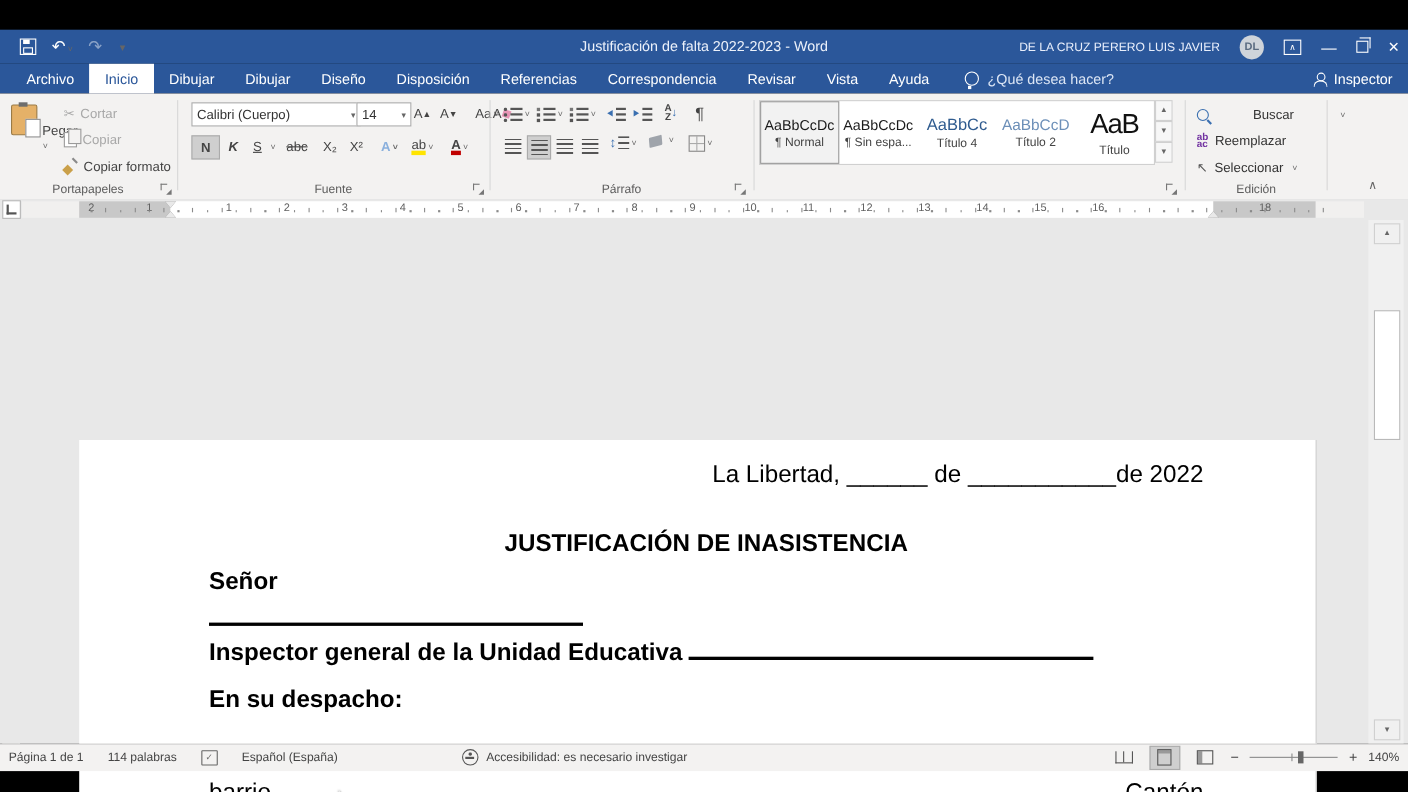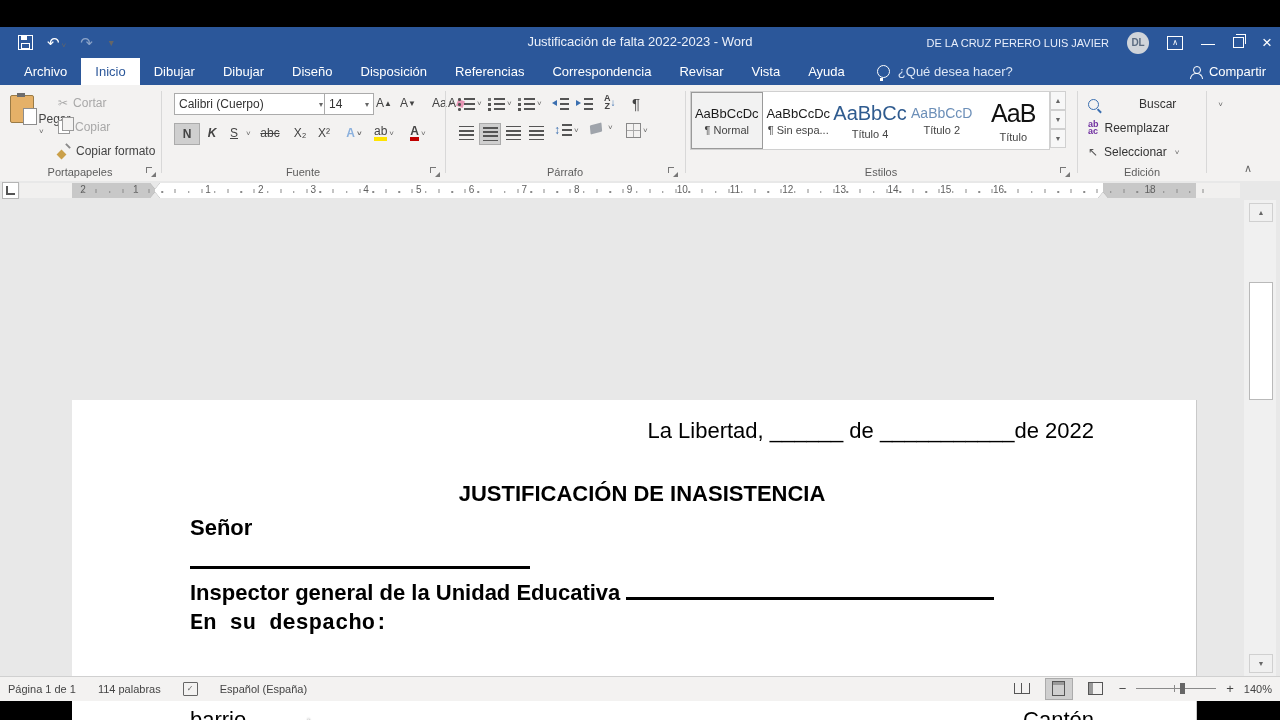--- a/index.html
+++ b/index.html
@@ -90,21 +90,21 @@
   .ic-spc{font-size:12px;color:#3a6fb0;}
   .ic-bucket{width:12px;height:9px;background:#9fa4ab;transform:rotate(-15deg) skewX(-10deg);border-radius:1px;position:relative;top:1px;}
   .ic-borders{width:13px;height:13px;border:1px solid #888;
     background:linear-gradient(#aaa,#aaa) center/13px 1px no-repeat,linear-gradient(#aaa,#aaa) center/1px 13px no-repeat;}
   
   #stylegal{position:absolute;left:4px;top:6px;width:358px;height:57px;background:#fff;border:1px solid #d0d0d0;display:flex;}
   .styitem{width:70px;height:55px;display:flex;flex-direction:column;align-items:center;justify-content:center;gap:3px;border:1px solid transparent;}
   .styitem.selected{border:1px solid #9a9a9a;background:#f2f2f2;}
   .sty-sample{font-size:13px;color:#1a1a1a;white-space:nowrap;}
   .sty-name{font-size:11px;color:#444;white-space:nowrap;}
-  .k-h1 .sty-sample{color:#2f5b8f;font-size:20px;}
+  .k-h1 .sty-sample{color:#2f5b8f;font-size:15px;}
   .k-h2 .sty-sample{color:#6c8fb8;font-size:14px;}
   .k-title .sty-sample{font-size:25px;letter-spacing:-1px;color:#111;}
   .galbtns{position:absolute;left:364px;top:6px;width:16px;height:57px;display:flex;flex-direction:column;}
   .galbtn{flex:1;border:1px solid #d0d0d0;background:#f7f7f7;font-size:7px;color:#666;display:flex;align-items:center;justify-content:center;}
   
   .edrow{position:absolute;left:10px;height:20px;display:flex;align-items:center;gap:6px;font-size:12px;color:#333;}
   .ic-mag{width:9px;height:9px;border:1.5px solid #3a6fb0;border-radius:50%;position:relative;}
   .ic-mag::after{content:"";position:absolute;right:-4px;bottom:-3px;width:5px;height:1.5px;background:#3a6fb0;transform:rotate(45deg);}
   .ic-repl{font-size:9px;color:#7030a0;font-weight:bold;line-height:.8;}
   .ic-selarr{color:#555;font-size:12px;}
@@ -197,21 +197,21 @@
       <div class="tab">Vista</div>
       <div class="tab">Ayuda</div>
       <div class="helpbox">
         <span class="ic-bulb"></span>
         <span>¿Qué desea hacer?</span>
       </div>
     </div>
 </div>
 <div class="share">
   <span class="ic-person"></span>
-  <span>Compartir</span>
+  <span>Inspector</span>
 </div>
 
 <div class="abs" id="ribbon">
 
   <div class="grp" style="left:0;width:160px">
     <div class="abs" style="left:10px;top:10px;text-align:center;">
       <span class="ic-clip" style="display:inline-block;"></span>
       <div class="rbtn" style="margin-top:4px;">Pegar</div>
       <div class="dd">˅</div>
     </div>
@@ -370,21 +370,20 @@
         <div class="styitem k-title">
           <div class="sty-sample">AaB</div>
           <div class="sty-name">Título</div>
         </div>
       </div>
     <div class="galbtns">
       <div class="galbtn">▲</div>
       <div class="galbtn">▼</div>
       <div class="galbtn">▼</div>
     </div>
-    <div class="glabel">Estilos</div>
     <div class="dlg" style="left:374px;"></div>
   </div>
   <div class="gsep" style="left:1077px;"></div>
 
   <div class="grp" style="left:1078px;width:128px">
     <div class="edrow" style="top:9px;gap:40px;">
       <span class="ic-mag"></span>
       <span>Buscar</span>
         <span class="dd">˅</span>
       </div>
@@ -562,41 +561,45 @@
 
 <div class="abs" id="docarea">
   <div id="page">
     <div class="doccol" style="top:15px;text-align:right;">La Libertad, ______ de ___________de 2022</div>
     <div class="doccol b" style="top:112px;">Señor</div>
     <div class="doccol b" style="top:78px;text-align:center;">JUSTIFICACIÓN DE INASISTENCIA</div>
     <div class="blankline" style="top:138px;height:28px;"></div>
     <div class="doccol b" style="top:177px;white-space:nowrap;">
       <span>Inspector general de la Unidad Educativa </span><span class="insp-blank"></span>
     </div>
-    <div class="doccol b" style="top:208px;font-family:Liberation Mono, monospace;">En su despacho:</div>
+    <div class="doccol b" style="top:220px;">En su despacho:</div>
     <div class="doccol" style="top:272px;" id="bodylines">
         <div class="just">Yo, …………………………………………………. residente en el barrio…………………………… Cantón</div>
       </div>
 
     <div class="cursor" style="left:236px;top:318px;"></div>
   </div>
 </div>
 
 <div id="vscroll">
   <div class="sbtn" style="top:3px;">▲</div>
   <div class="sthumb"></div>
   <div class="sbtn" style="bottom:3px;">▼</div>
 </div>
 
 <div class="abs" id="statusbar">
   <div class="st-left">
     <span>Página 1 de 1</span>
     <span>114 palabras</span>
     <span class="ic-book">✓</span>
     <span>Español (España)</span>
+  </div>
+  <div class="st-mid">
+    <span class="ic-acc"></span>
+    <span>Accesibilidad: es necesario investigar</span>
   </div>
   <div class="st-right">
     <span class="viewbtn">
         <span class="ic-read"></span>
       </span>
     <span class="viewbtn sel">
         <span class="ic-page"></span>
       </span>
     <span class="viewbtn">
         <span class="ic-web"></span>

